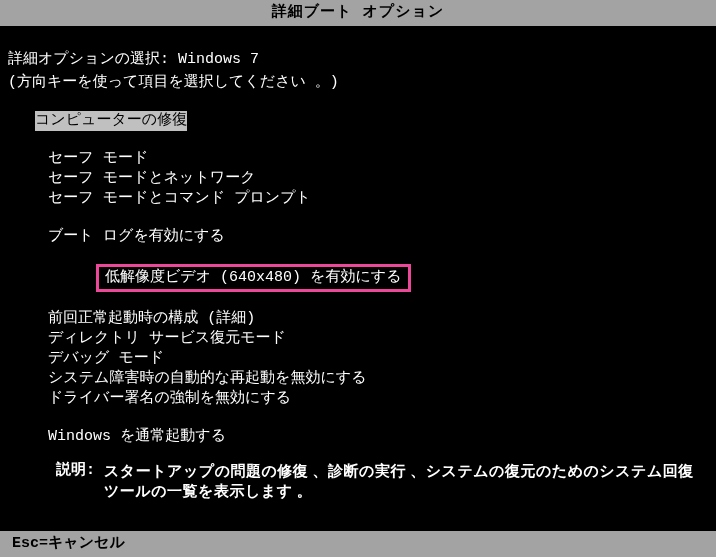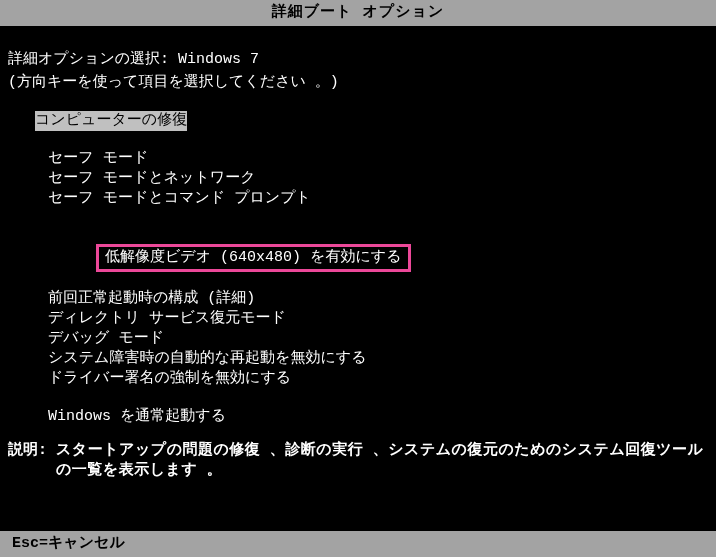--- a/index.html
+++ b/index.html
@@ -55,30 +55,32 @@
     border: 3px solid #ec4899;
     color: #fff;
     padding: 0 6px;
     line-height: 22px;
     margin: -3px 0 -3px -6px;
   }
   .desc-block {
     margin-top: 14px;
     padding: 0 8px 0 8px;
     display: flex;
+    margin-left: 48px;
   }
   .desc-label {
     flex: 0 0 auto;
     white-space: pre;
     font-weight: bold;
   }
   .desc-text {
     flex: 1 1 auto;
     font-weight: bold;
     letter-spacing: 0.5px;
+    font-family: Liberation Serif, serif;
   }
   .footer {
     position: absolute;
     bottom: 0;
     left: 0;
     width: 716px;
     display: flex;
     justify-content: space-between;
     padding: 3px 12px;
     font-weight: bold;
@@ -101,20 +103,21 @@
     <span class="selected">コンピューターの修復</span>
   </div>
 
   <div class="options">
     <span class="opt">セーフ モード</span>
     <span class="opt">セーフ モードとネットワーク</span>
     <span class="opt">セーフ モードとコマンド プロンプト</span>
 
     <div class="gap"></div>
 
+    <span class="opt">ブート ログを有効にする</span>
     <span class="opt">
       <span class="highlight-box">低解像度ビデオ (640x480) を有効にする</span>
     </span>
     <span class="opt">前回正常起動時の構成 (詳細)</span>
     <span class="opt">ディレクトリ サービス復元モード</span>
     <span class="opt">デバッグ モード</span>
     <span class="opt">システム障害時の自動的な再起動を無効にする</span>
     <span class="opt">ドライバー署名の強制を無効にする</span>
 
     <div class="gap"></div>

